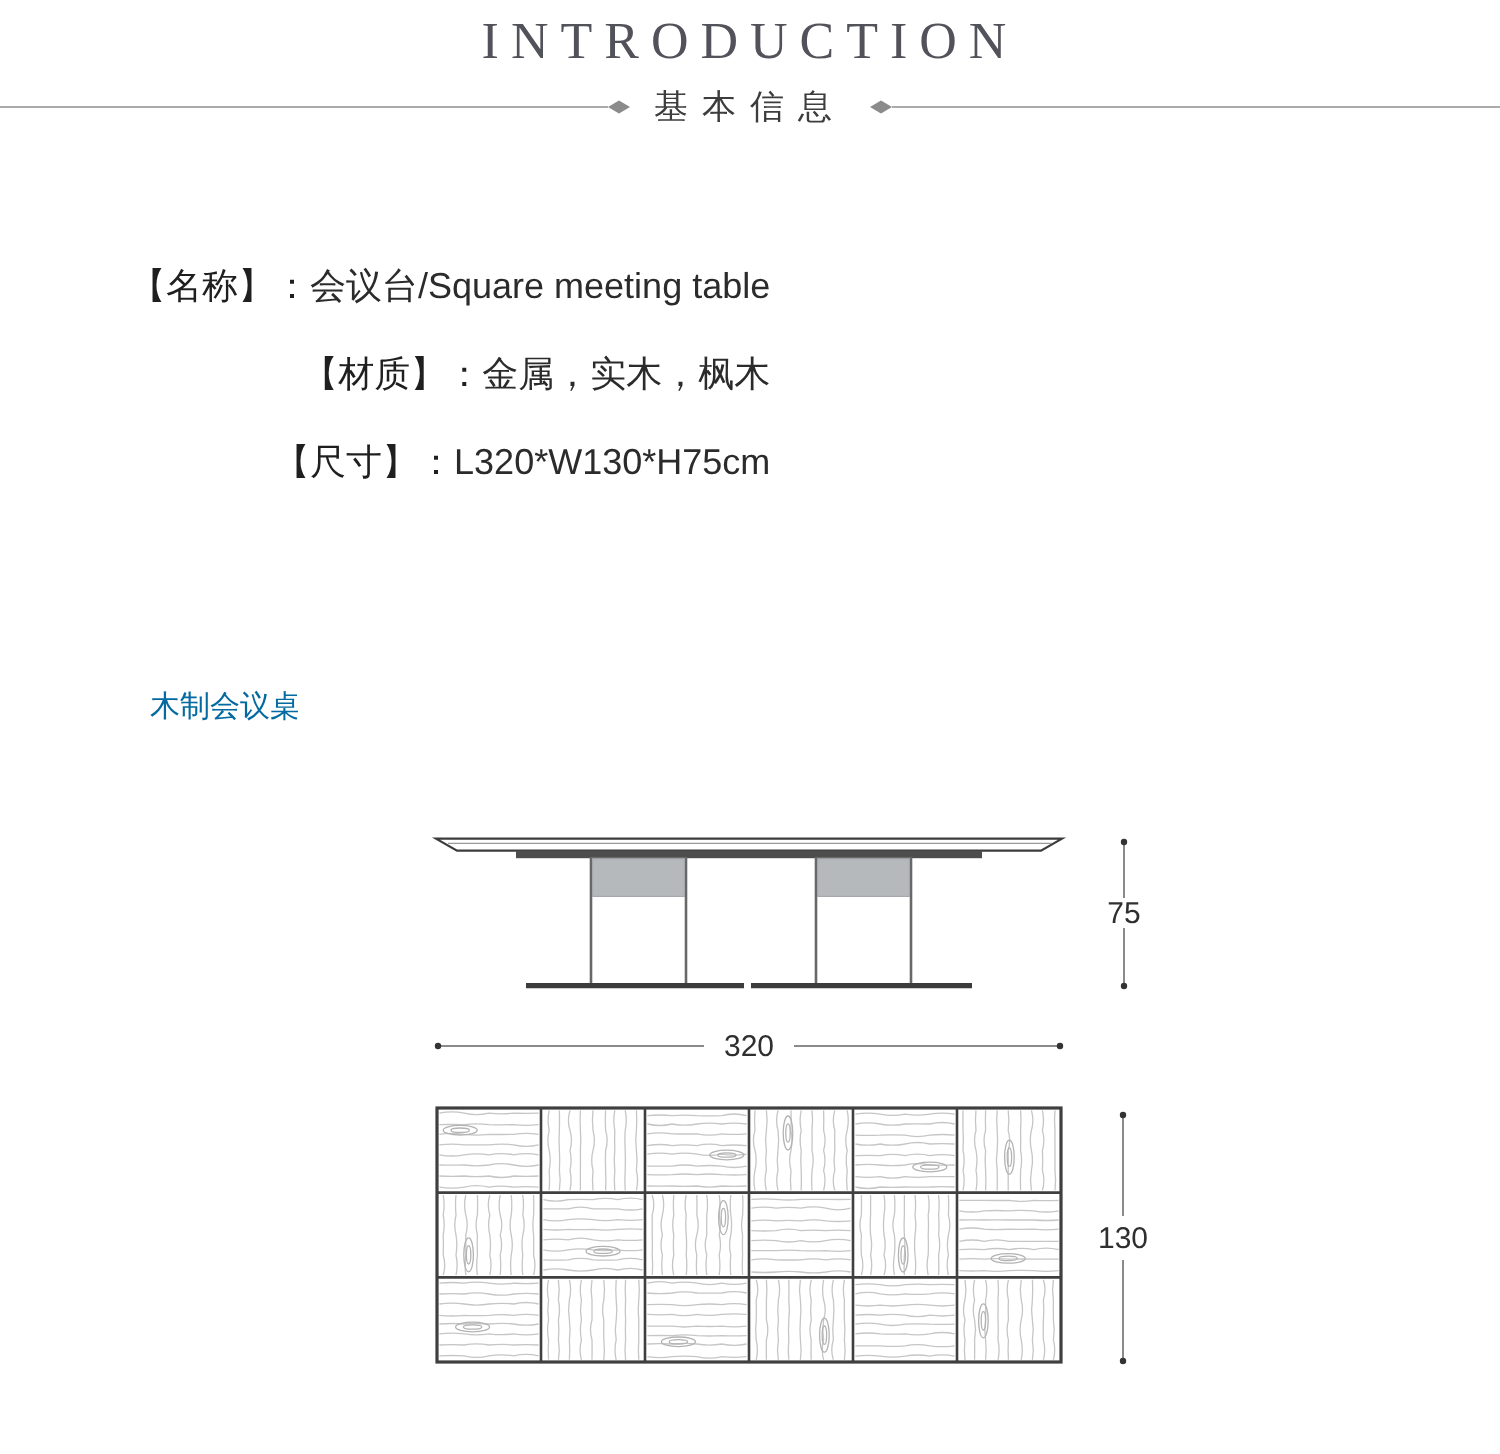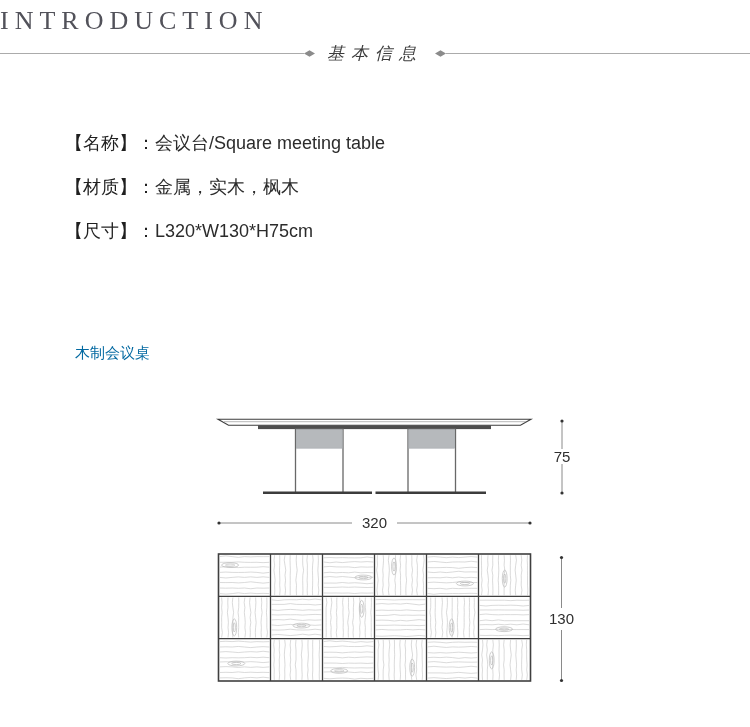--- a/index.html
+++ b/index.html
@@ -6,44 +6,43 @@
   .page{
     position:relative;
     width:750px;height:727px;
     background:#ffffff;
     overflow:hidden;
     font-family:"Liberation Sans","DejaVu Sans",sans-serif;
   }
   .main-title{
     position:absolute;top:6px;left:0;right:0;
     margin:0;
-    text-align:left;
+    text-align:center;
     font-family:"Liberation Serif","DejaVu Serif",serif;
     font-weight:400;
     font-size:26px;
     letter-spacing:6px;
     color:#52525a;
   }
   .divider-row{
     position:absolute;top:43px;left:0;right:0;
     display:flex;align-items:center;
     height:20px;
   }
   .hline{flex:1 1 0;height:1px;background:#ababab;}
   .diamond{flex:0 0 auto;display:block;}
   .section-subtitle{
     flex:0 0 auto;
     margin:0 12px;
     font-size:17px;
     letter-spacing:7px;
     color:#3d3d3d;
-    font-style:italic;
   }
   .specs{
-    position:absolute;top:132px;left:65px;
+    position:absolute;top:132px;left:65px;text-align:right;
   }
   .spec-row{
     height:23px;
     line-height:23px;
     margin-bottom:21px;
     font-size:18px;
     color:#2b2b2b;
     white-space:nowrap;
   }
   .spec-label{color:#1f1f1f;}

